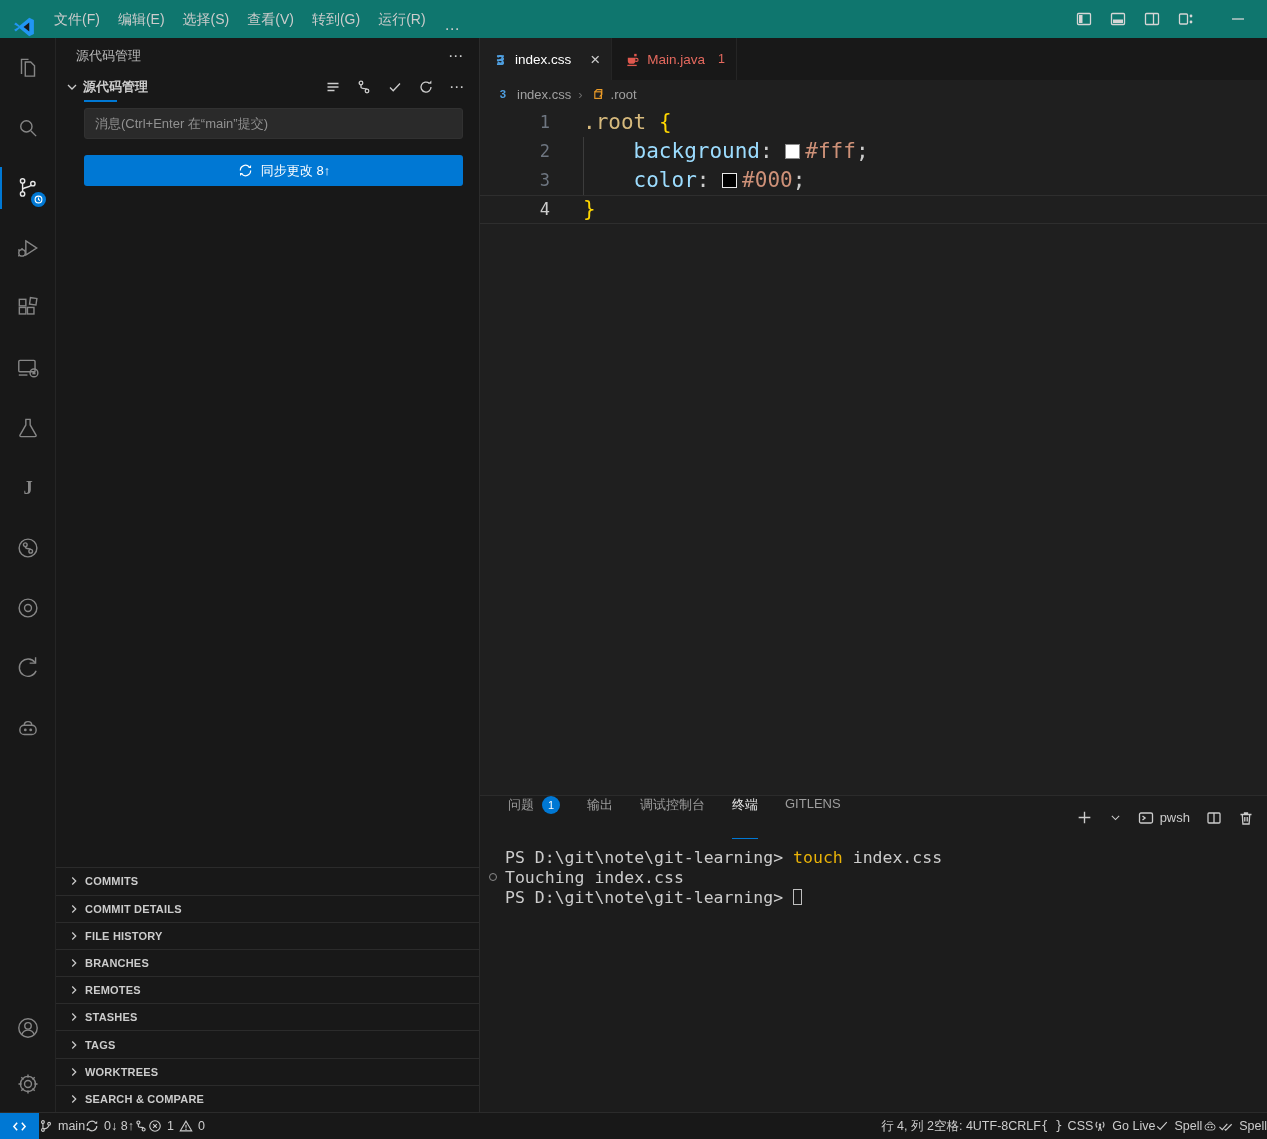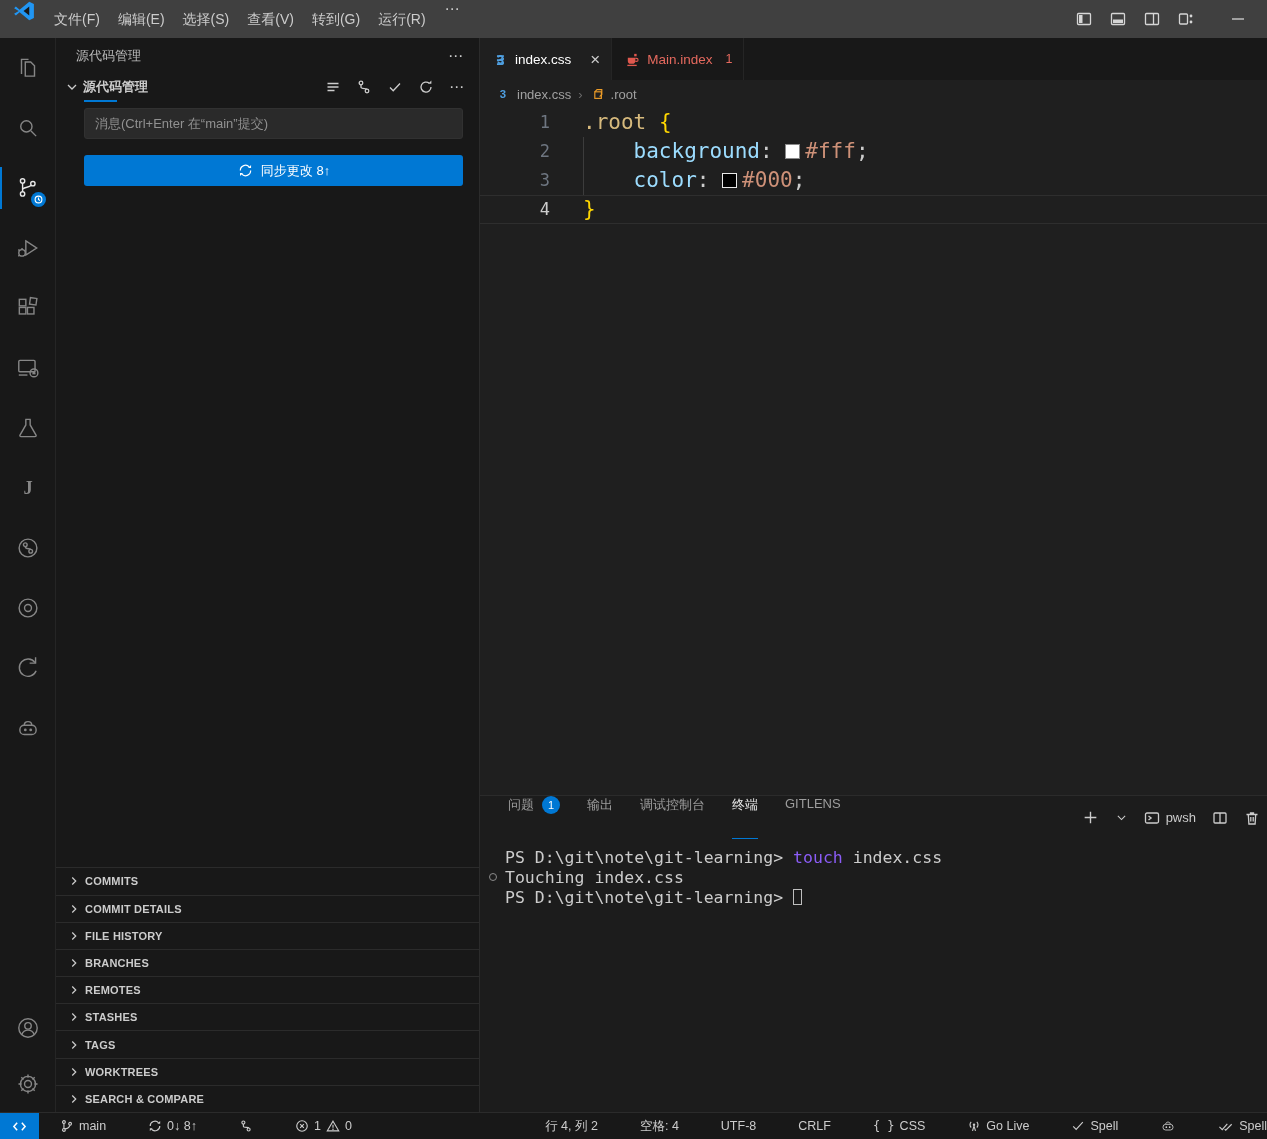--- a/index.html
+++ b/index.html
@@ -7,21 +7,21 @@
   #app {
     position:relative; width:1267px; height:1139px; overflow:hidden;
     background:#1f1f1f; color:#cccccc;
     font-family:"Liberation Sans","DejaVu Sans",sans-serif; font-size:13px;
     -webkit-font-smoothing:antialiased;
   }
   svg { display:block; }
   .ic { stroke:currentColor; fill:none; stroke-width:1.3; }
 
   
-  .titlebar { position:relative; height:38px; background:#404040; display:flex; align-items:flex-start; }
+  .titlebar { position:relative; height:38px; background:#0f766e; display:flex; align-items:flex-end; }
   .tb-logo { width:22px; height:22px; margin:0 10px 0 13px; }
   .tb-menu { padding:0 9px; height:38px; line-height:38px; font-size:14px; color:#cccccc; cursor:default; }
   .tb-more { padding:0 10px; color:#cccccc; font-size:15px; }
   .tb-title { position:absolute; left:546px; top:0; height:38px; line-height:38px; font-size:13px; color:#cccccc; white-space:nowrap; }
   .tb-controls { position:absolute; right:0; top:0; height:38px; display:flex; align-items:center; }
   .tb-ctl { width:34px; height:38px; display:flex; align-items:center; justify-content:center; color:#d6d6d6; }
   .tb-min { margin-left:18px; margin-right:12px; }
 
   
   .main { display:flex; height:1074px; }
@@ -74,31 +74,31 @@
   .guide { position:absolute; left:103px; top:0; height:29px; width:1px; background:#3c3c3c; }
   .tk-sel{color:#d7ba7d} .tk-br{color:#ffd700} .tk-prop{color:#9cdcfe} .tk-pun{color:#cccccc} .tk-val{color:#ce9178}
   .swatch { display:inline-block; width:15px; height:15px; margin-right:5px; vertical-align:-1px; }
 
   
   .panel { height:317px; border-top:1px solid #2b2b2b; background:#1c1c1c; display:flex; flex-direction:column; }
   .panel-tabs { height:43px; display:flex; align-items:center; padding-left:28px; gap:27px; }
   .ptab { height:100%; display:flex; align-items:flex-start; gap:8px; font-size:13px; color:#9d9d9d; border-bottom:1px solid transparent; }
   .ptab.active { color:#e7e7e7; border-bottom-color:#0078d4; }
   .pbadge { width:18px; height:18px; border-radius:50%; background:#0078d4; color:#fff; font-size:11px; display:flex; align-items:center; justify-content:center; }
-  .panel-actions { margin-left:auto; display:flex; align-items:center; gap:16px; padding-right:7px; color:#cccccc; }
+  .panel-actions { margin-left:auto; display:flex; align-items:center; gap:16px; padding-right:13px; color:#cccccc; }
   .pwsh { display:flex; align-items:center; gap:6px; font-size:13px; color:#cccccc; }
   .terminal { flex:1; font-family:"DejaVu Sans Mono","Liberation Mono",monospace; font-size:16.5px; line-height:20px; padding:9px 0 0 25px; color:#cccccc; }
   .t-line { position:relative; height:20px; white-space:pre; }
-  .t-cmd { color:#8b5cf6; }
+  .t-cmd { color:#eab308; }
   .t-dec { position:absolute; left:-16px; top:5px; width:8px; height:8px; border:1px solid #8a8a8a; border-radius:50%; }
   .t-cursor { display:inline-block; width:9px; height:16px; border:1px solid #bfbfbf; vertical-align:-2px; }
 
   
   .statusbar { height:27px; background:#181818; border-top:1px solid #2b2b2b; display:flex; align-items:center; font-size:12.5px; color:#cccccc; overflow:hidden; }
-  .st-item { display:flex; align-items:center; gap:5px; padding:0 21px; height:100%; white-space:nowrap; }
+  .st-item { display:flex; align-items:center; gap:5px; padding:0 0; height:100%; white-space:nowrap; }
   .st-remote { background:#0078d4; color:#fff; padding:0 12px; }
   .st-right { margin-left:auto; display:flex; height:100%; }
 </style>
 </head>
 <body>
 
 <div id="app">
 
   <header class="titlebar">
     <svg class="tb-logo" viewBox="0 0 100 100">
@@ -365,21 +365,21 @@
           <span>index.css</span>
           <span class="close">×</span>
         </div>
         <div class="tab java">
           <svg width="15" height="15" viewBox="0 0 16 16">
               <path d="M3 6h8v3.5A3 3 0 0 1 8 12.5H6A3 3 0 0 1 3 9.5z" fill="#e0584e"></path>
               <path d="M11 6.8h1.3a1.6 1.6 0 0 1 0 3.2H11" fill="none" stroke="#e0584e" stroke-width="1.2"></path>
               <path d="M2.5 14.3h10" stroke="#e0584e" stroke-width="1.4"></path>
               <rect x="9.8" y="2" width="2.6" height="2.6" fill="#e0584e"></rect>
             </svg>
-          <span>Main.index</span>
+          <span>Main.java</span>
           <span class="tab-badge">1</span>
         </div>
       </div>
       <div class="breadcrumb">
         <svg width="14" height="14" viewBox="0 0 16 16">
             <text x="8" y="12.5" text-anchor="middle" font-size="13" font-weight="bold" font-family="Liberation Sans,sans-serif" fill="#4f9fe0">3</text>
           </svg>
         <span>index.css</span>
         <span class="bc-sep">›</span>
         <svg width="14" height="14" viewBox="0 0 16 16">

